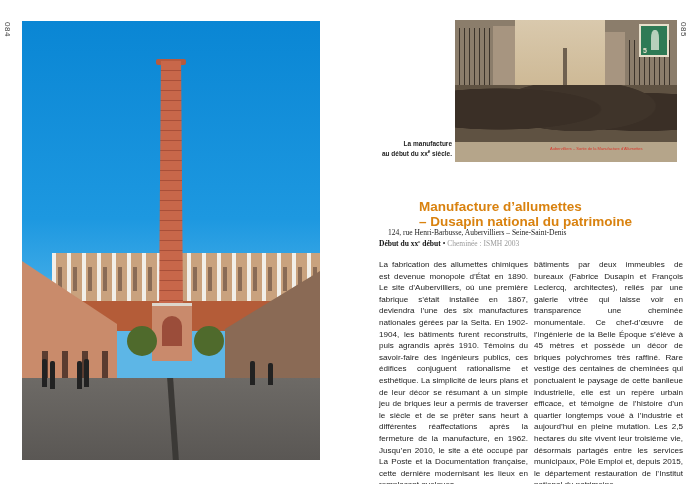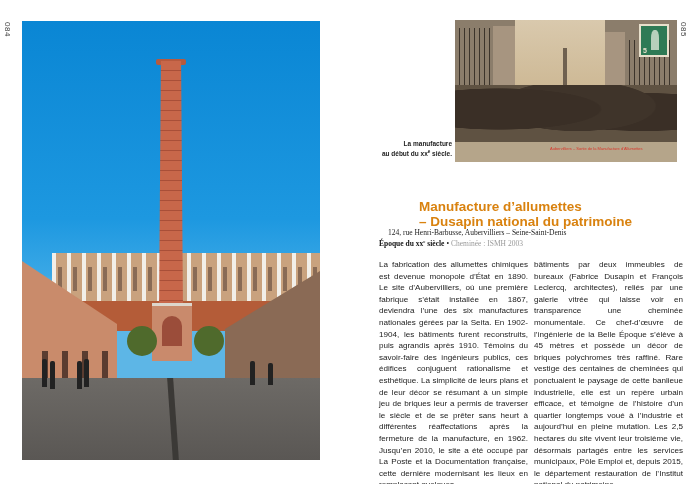--- a/index.html
+++ b/index.html
@@ -113,17 +113,17 @@
   <div class="post-stamp"></div>
   <div class="post-text">Aubervilliers – Sortie de la Manufacture d'Allumettes</div>
 </div>
 
 <div class="title">
   <div>Manufacture d’allumettes</div>
   <div>– Dusapin national du patrimoine</div>
 </div>
 <div class="address">124, rue Henri-Barbusse, Aubervilliers – Seine-Saint-Denis</div>
 <div class="meta">
-  <span class="period"><span>Époque du </span><span>xx</span><sup>e</sup><span> siècle</span></span><span class="bullet">•</span><span class="heritage">Cheminée : ISMH 2003</span>
+  <span class="period"><span>Début du </span><span>xx</span><sup>e</sup><span> début</span></span><span class="bullet">•</span><span class="heritage">Cheminée : ISMH 2003</span>
 </div>
 
 <div class="col c1">La fabrication des allumettes chimiques est devenue monopole d’État en 1890. Le site d’Aubervilliers, où une première fabrique s’était installée en 1867, deviendra l’une des six manufactures nationales gérées par la Seita. En 1902-1904, les bâtiments furent reconstruits, puis agrandis après 1910. Témoins du savoir-faire des ingénieurs publics, ces édifices conjuguent rationalisme et esthétique. La simplicité de leurs plans et de leur décor se résumant à un simple jeu de briques leur a permis de traverser le siècle et de se prêter sans heurt à différentes réaffectations après la fermeture de la manufacture, en 1962. Jusqu’en 2010, le site a été occupé par La Poste et la Documentation française, cette dernière modernisant les lieux en remplaçant quelques</div>
 <div class="col c2">bâtiments par deux immeubles de bureaux (Fabrice Dusapin et François Leclercq, architectes), reliés par une galerie vitrée qui laisse voir en transparence une cheminée monumentale. Ce chef-d’œuvre de l’ingénierie de la Belle Époque s’élève à 45 mètres et possède un décor de briques polychromes très raffiné. Rare vestige des centaines de cheminées qui ponctuaient le paysage de cette banlieue industrielle, elle est un repère urbain efficace, et témoigne de l’histoire d’un quartier longtemps voué à l’industrie et aujourd’hui en pleine mutation. Les 2,5 hectares du site vivent leur troisième vie, désormais partagés entre les services municipaux, Pôle Emploi et, depuis 2015, le département restauration de l’Institut national du patrimoine.</div>
 
 </body></html>

